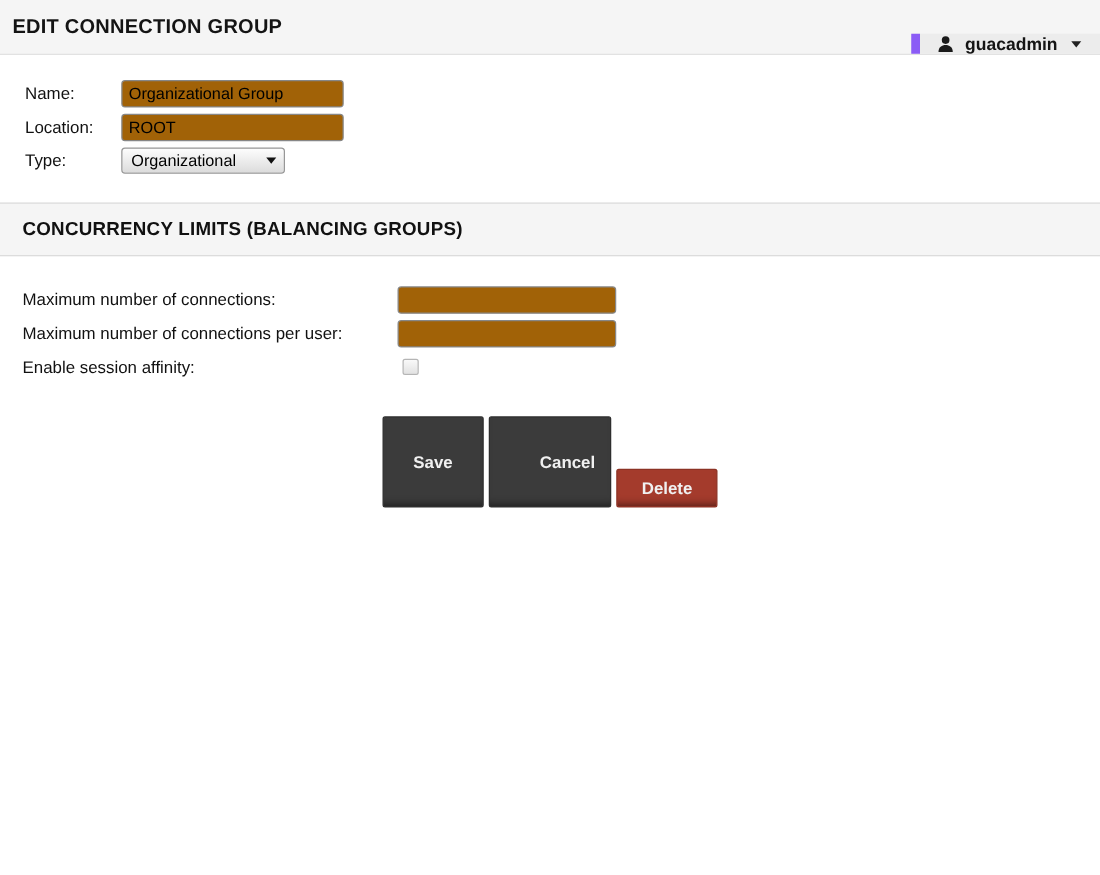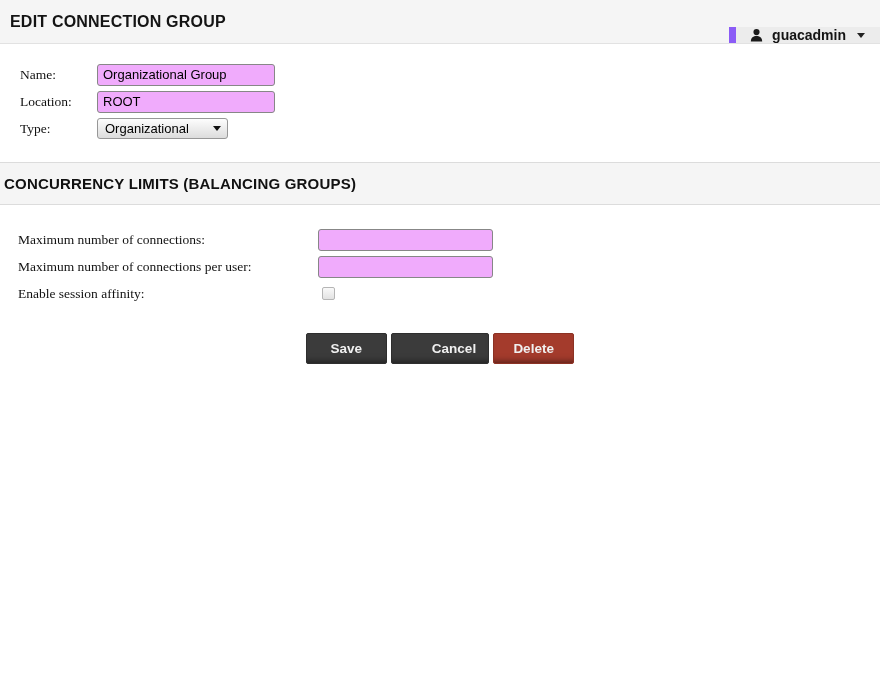--- a/index.html
+++ b/index.html
@@ -29,29 +29,29 @@
   .caret {
     width: 0; height: 0; margin-left: 3px;
     border-left: 4.5px solid transparent; border-right: 4.5px solid transparent;
     border-top: 5px solid #222;
   }
 
   
   .form1 { padding: 19px 0 0 20px; }
   .form2 { padding: 23px 0 0 18px; }
   .row { display: flex; align-items: center; height: 23px; margin-bottom: 4px; }
-  .row label { font-size: 13.5px; color: #111; flex-shrink: 0; font-family: Liberation Serif, serif; }
+  .row label { font-size: 13.5px; color: #111; flex-shrink: 0; }
   .form1 .row label { width: 77px; }
   .form2 .row label { width: 300px; }
 
   .text-input {
     width: 178px; height: 22px; padding: 0 5px;
     border: 1px solid #878787; border-radius: 3px;
     font-family: "Liberation Sans", sans-serif; font-size: 13px; color: #000;
-    background: #f0abfc;
+    background: #a16207;
   }
   .form2 .text-input { width: 175px; }
 
   .select {
     height: 21px; display: inline-flex; align-items: center; gap: 24px;
     padding: 0 6px 0 7px; cursor: pointer;
     background: linear-gradient(#fdfdfd, #dcdcdc);
     border: 1px solid #979797; border-radius: 3px;
     font-size: 13px; color: #000;
   }
@@ -63,21 +63,21 @@
 
   .checkbox {
     appearance: none; -webkit-appearance: none;
     width: 13px; height: 13px; margin: 0 0 0 4px;
     border: 1px solid #b5b5b5; border-radius: 2px;
     background: linear-gradient(#f9f9f9, #e2e2e2); cursor: pointer;
   }
 
   
   .section-header {
-    margin-top: 22px; padding: 12px 4px;
+    margin-top: 22px; padding: 12px 18px;
     background: #f5f5f5; border-top: 1px solid #dcdcdc; border-bottom: 1px solid #dcdcdc;
     font-size: 15px; font-weight: bold; color: #111; letter-spacing: 0.2px;
   }
 
   
   .actions { display: flex; justify-content: center; gap: 4px; margin-top: 28px; }
   .btn {
     min-width: 81px; padding: 7px 12px; cursor: pointer;
     background: #3b3b3b; color: #f0f0f0;
     border: 1px solid #2e2e2e; border-radius: 2px;
@@ -136,16 +136,16 @@
     </div>
     <div class="row">
       <label>Enable session affinity:</label>
       <input class="checkbox" type="checkbox" style="">
     </div>
   </section>
 
   <div class="actions">
     <button class="btn" style="background-color: rgb(59, 59, 59);">Save</button>
     <button class="btn" style="background-color: rgb(59, 59, 59); padding-left: 40px;">Cancel</button>
-    <button class="btn danger" style="background-color: rgb(164, 59, 44);">Delete</button>
+    <button class="btn danger" style="background-color: rgb(164, 59, 44); margin-top: 42px;">Delete</button>
   </div>
 
 </div>
 
 </body></html>

